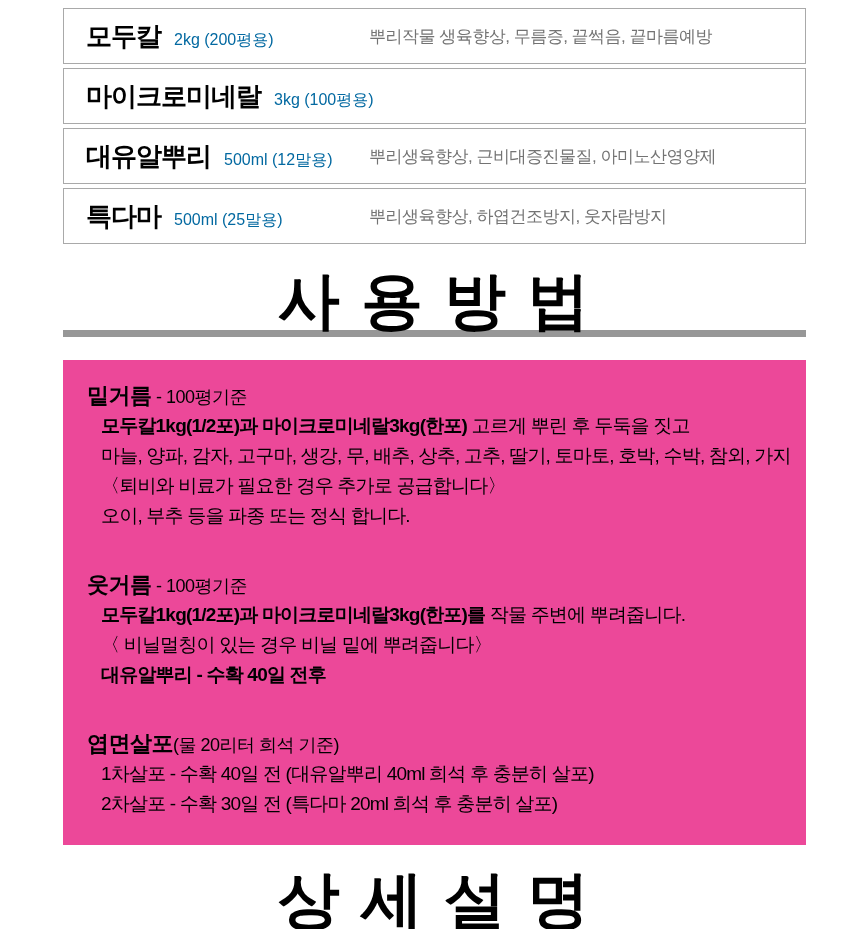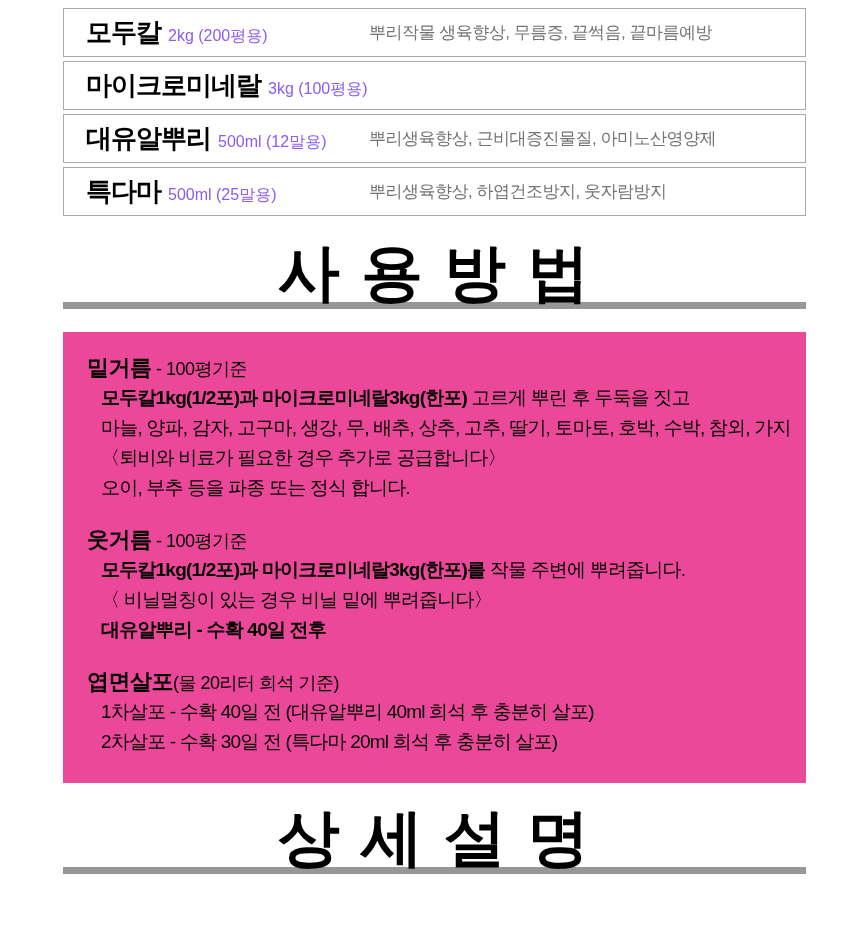--- a/index.html
+++ b/index.html
@@ -13,34 +13,34 @@
   .content {
     position:relative;
     margin-left:63px;
     width:743px;
   }
   
   .product-table { padding-top:8px; }
   .product-row {
     display:flex;
     align-items:center;
-    height:49px;
+    height:56px;
     border:1px solid #a9a9a9;
     background:#fff;
     margin-bottom:4px;
   }
   .row-left {
     flex:0 0 305px;
     padding-left:22px;
     display:flex;
     align-items:baseline;
     white-space:nowrap;
   }
   .product-name { font-size:26px; font-weight:bold; letter-spacing:-1px; }
-  .product-size { font-size:16px; margin-left:7px; color:#8b5cf6; }
+  .product-size { font-size:16px; margin-left:13px; color:#0369a1; }
   .row-desc { font-size:17px; color:#737373; letter-spacing:-0.5px; white-space:nowrap; }
   
   .section-heading {
     text-align:center;
     font-size:62px;
     font-weight:bold;
     line-height:1.0;
     margin-top:26px;
     letter-spacing:2px;
   }
@@ -48,21 +48,21 @@
     height:7px;
     background:#979797;
     margin-top:-2px;
   }
   
   .usage-box {
     background:#ec4899;
     margin-top:23px;
     padding:22px 24px 26px 24px;
   }
-  .box-section + .box-section { margin-top:23px; }
+  .box-section + .box-section { margin-top:40px; }
   .box-header { font-size:18px; line-height:28px; letter-spacing:-0.5px; }
   .box-title { font-size:22px; font-weight:bold; }
   .box-line {
     font-size:19px;
     line-height:30px;
     padding-left:14px;
     letter-spacing:-0.8px;
     white-space:nowrap;
   }
   .bold { font-weight:bold; }

